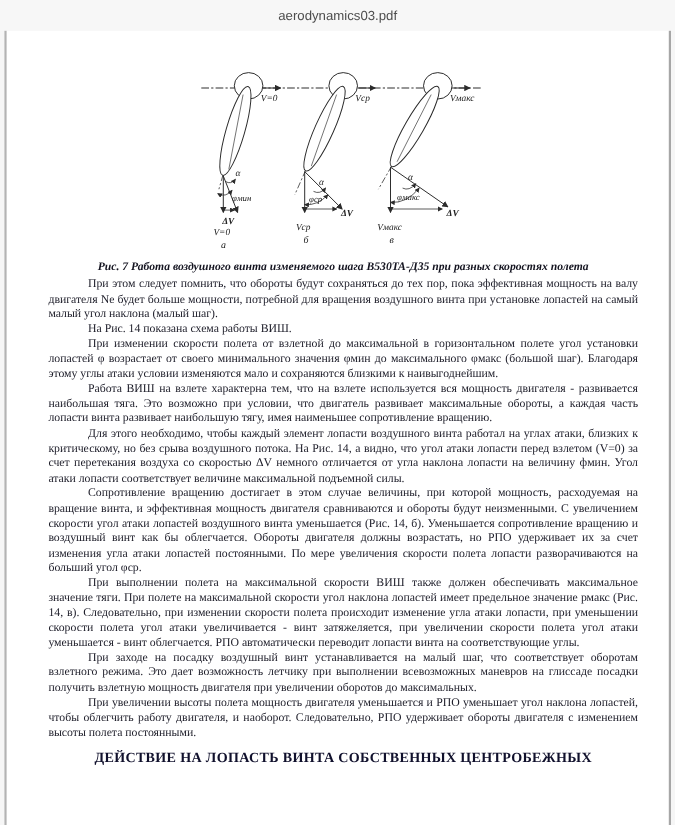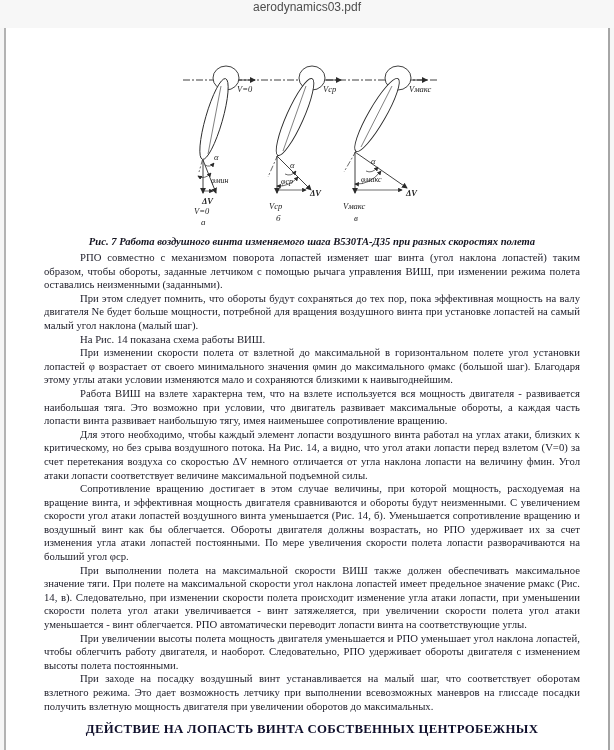--- a/index.html
+++ b/index.html
@@ -4,21 +4,21 @@
 <style>
   html,body{margin:0;padding:0;}
   body{
     width:614px;height:750px;overflow:hidden;position:relative;
     background:#f6f6f6;
     font-family:"Liberation Serif","DejaVu Serif",serif;
   }
   .titlebar{
     position:absolute;top:0;left:0;width:614px;height:28px;
     background:#f7f7f7;
-    display:flex;align-items:flex-start;justify-content:center;
+    display:flex;align-items:center;justify-content:center;
   }
   .titlebar .doc-title{
     font-family:"Liberation Sans","DejaVu Sans",sans-serif;
     font-size:12px;color:#4d4d4d;
   }
   .page{
     position:absolute;top:28px;left:4px;right:4px;bottom:-20px;
     background:#ffffff;
     border-left:2px solid #b3b3b3;
     border-right:2px solid #a6a6a6;
@@ -129,26 +129,25 @@
       <text x="190" y="100" font-size="8.5">α</text>
       <text x="180" y="118" font-size="8">φмакс</text>
       <text x="225" y="132" font-size="8.5" font-weight="bold">ΔV</text>
       <text x="162" y="145" font-size="8.5">Vмакс</text>
       <text x="173" y="157" font-size="9">в</text>
     </svg>
   </div>
 
   <p class="caption">Рис. 7 Работа воздушного винта изменяемого шага В530ТА-Д35 при разных скоростях полета</p>
 
-  <p class="body-par">РПО совместно с механизмом поворота лопастей изменяет шаг винта (угол наклона лопастей) таким образом, чтобы обороты, заданные летчиком с помощью рычага управления ВИШ, при изменении режима полета оставались неизменными (заданными).</p>
   <p class="body-par">При этом следует помнить, что обороты будут сохраняться до тех пор, пока эффективная мощность на валу двигателя Nе будет больше мощности, потребной для вращения воздушного винта при установке лопастей на самый малый угол наклона (малый шаг).</p>
   <p class="body-par">На Рис. 14 показана схема работы ВИШ.</p>
   <p class="body-par">При изменении скорости полета от взлетной до максимальной в горизонтальном полете угол установки лопастей φ возрастает от своего минимального значения φмин до максимального φмакс (большой шаг). Благодаря этому углы атаки условии изменяются мало и сохраняются близкими к наивыгоднейшим.</p>
   <p class="body-par">Работа ВИШ на взлете характерна тем, что на взлете используется вся мощность двигателя - развивается наибольшая тяга. Это возможно при условии, что двигатель развивает максимальные обороты, а каждая часть лопасти винта развивает наибольшую тягу, имея наименьшее сопротивление вращению.</p>
   <p class="body-par">Для этого необходимо, чтобы каждый элемент лопасти воздушного винта работал на углах атаки, близких к критическому, но без срыва воздушного потока. На Рис. 14, а видно, что угол атаки лопасти перед взлетом (V=0) за счет перетекания воздуха со скоростью ΔV немного отличается от угла наклона лопасти на величину фмин. Угол атаки лопасти соответствует величине максимальной подъемной силы.</p>
   <p class="body-par">Сопротивление вращению достигает в этом случае величины, при которой мощность, расходуемая на вращение винта, и эффективная мощность двигателя сравниваются и обороты будут неизменными. С увеличением скорости угол атаки лопастей воздушного винта уменьшается (Рис. 14, б). Уменьшается сопротивление вращению и воздушный винт как бы облегчается. Обороты двигателя должны возрастать, но РПО удерживает их за счет изменения угла атаки лопастей постоянными. По мере увеличения скорости полета лопасти разворачиваются на больший угол φср.</p>
   <p class="body-par">При выполнении полета на максимальной скорости ВИШ также должен обеспечивать максимальное значение тяги. При полете на максимальной скорости угол наклона лопастей имеет предельное значение рмакс (Рис. 14, в). Следовательно, при изменении скорости полета происходит изменение угла атаки лопасти, при уменьшении скорости полета угол атаки увеличивается - винт затяжеляется, при увеличении скорости полета угол атаки уменьшается - винт облегчается. РПО автоматически переводит лопасти винта на соответствующие углы.</p>
+  <p class="body-par">При заходе на посадку воздушный винт устанавливается на малый шаг, что соответствует оборотам взлетного режима. Это дает возможность летчику при выполнении всевозможных маневров на глиссаде посадки получить взлетную мощность двигателя при увеличении оборотов до максимальных.</p>
   <p class="body-par">При увеличении высоты полета мощность двигателя уменьшается и РПО уменьшает угол наклона лопастей, чтобы облегчить работу двигателя, и наоборот. Следовательно, РПО удерживает обороты двигателя с изменением высоты полета постоянными.</p>
-  <p class="body-par">При заходе на посадку воздушный винт устанавливается на малый шаг, что соответствует оборотам взлетного режима. Это дает возможность летчику при выполнении всевозможных маневров на глиссаде посадки получить взлетную мощность двигателя при увеличении оборотов до максимальных.</p>
 
   <h2 class="section-heading">ДЕЙСТВИЕ НА ЛОПАСТЬ ВИНТА СОБСТВЕННЫХ ЦЕНТРОБЕЖНЫХ</h2>
 
 </div>
 
 </body></html>

